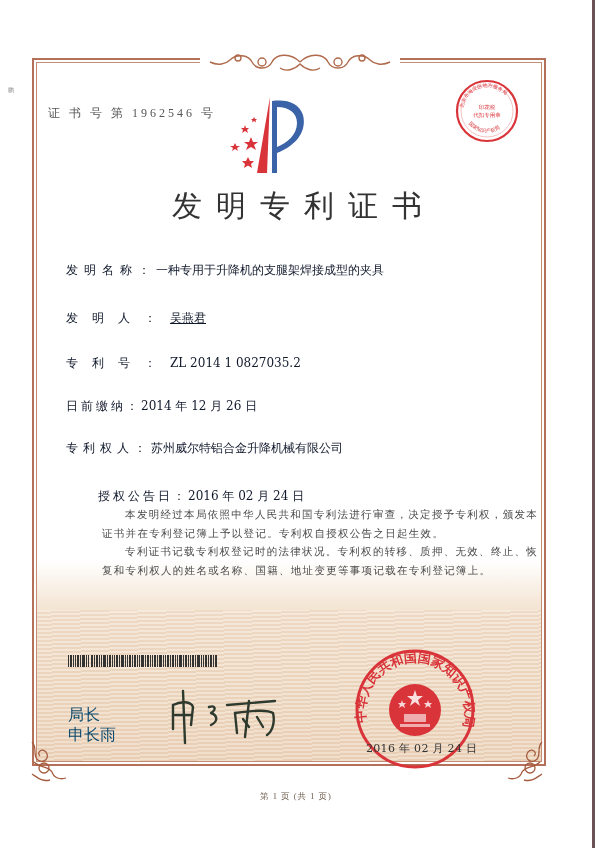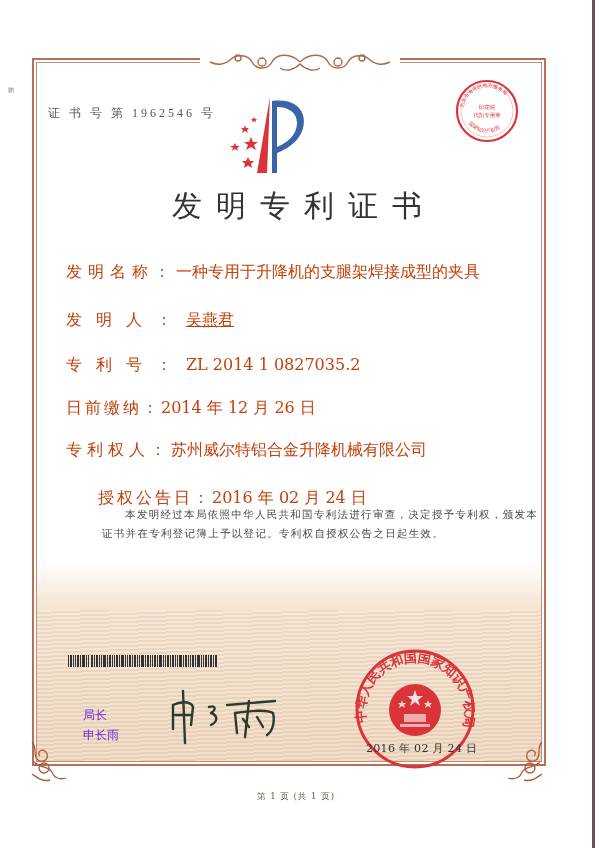--- a/index.html
+++ b/index.html
@@ -40,46 +40,46 @@
   .agent-seal {
     position: absolute; left: 454px; top: 72px; width: 66px; height: 78px;
   }
 
   .title {
     position: absolute; left: 0; width: 600px; top: 186px; text-align: center;
     font-family: "DejaVu Sans", "Liberation Sans", sans-serif;
     font-size: 30px; letter-spacing: 14px; color: #333; padding-left: 8px;
   }
 
-  .field { position: absolute; left: 66px; font-size: 16px; color: #c2410c; white-space: nowrap; }
+  .field { position: absolute; left: 66px; font-size: 12px; color: #0f172a; white-space: nowrap; }
   .field .lbl { display: inline-block; }
   .f1 { top: 262px; } .f1 .lbl { letter-spacing: 6px; }
   .f2 { top: 310px; text-decoration: underline; } .f2 .lbl { letter-spacing: 14px; }
   .f3 { top: 355px; } .f3 .lbl { letter-spacing: 14px; }
   .f4 { top: 398px; } .f4 .lbl { letter-spacing: 3px; }
   .f5 { top: 440px; } .f5 .lbl { letter-spacing: 5px; text-align: right; }
   .f6 { top: 488px; margin-left: 32px; } .f6 .lbl { letter-spacing: 3px; }
   .field .val { font-family: "DejaVu Serif", serif; }
 
   .body-text {
     position: absolute; left: 66px; width: 444px; font-size: 10.5px; line-height: 18.5px;
     color: #4a4a4a; letter-spacing: 1.3px;
   }
   .body-text p { text-indent: 2.2em; }
   .para1 { top: 505px; margin-left: 36px; }
 
   .barcode { position: absolute; left: 68px; top: 655px; width: 150px; height: 12px; }
 
-  .sig-title { position: absolute; left: 68px; top: 705px; font-family: "DejaVu Sans", sans-serif; font-size: 12px; color: #6d28d9; line-height: 20px; margin-left: 15px; }
+  .sig-title { position: absolute; left: 68px; top: 705px; font-family: "DejaVu Sans", sans-serif; font-size: 16px; color: #0c4a6e; line-height: 20px; }
   .signature { position: absolute; left: 165px; top: 685px; width: 120px; height: 60px; }
 
   .state-seal { position: absolute; left: 340px; top: 646px; width: 150px; height: 126px; }
   .seal-date { position: absolute; left: 366px; top: 741px; font-size: 11px; color: #333; font-family: "DejaVu Serif", serif; letter-spacing: 0.3px; }
 
-  .page-footer { position: absolute; left: 0; width: 592px; top: 791px; text-align: center; font-size: 8.5px; color: #6b5a4a; letter-spacing: 1px; }
+  .page-footer { position: absolute; left: 0; width: 592px; top: 791px; text-align: center; font-size: 8.5px; color: #6b5a4a; letter-spacing: 1px; font-family: Liberation Serif, serif; }
   .stray-mark { position: absolute; left: 8px; top: 86px; font-size: 6px; color: #888; }
 </style>
 </head>
 <body>
 
 <div class="right-edge"></div>
 <div class="stray-mark">鹏</div>
 
 <div class="paper-tint"></div>
 <div class="paper-waves"></div>
@@ -157,20 +157,21 @@
 </div>
 <div class="field f5">
   <span class="lbl">专利权人：</span><span class="val">苏州威尔特铝合金升降机械有限公司</span>
 </div>
 <div class="field f6">
   <span class="lbl">授权公告日：</span><span class="val">2016 年 02 月 24 日</span>
 </div>
 
 <div class="body-text para1">
   <p>本发明经过本局依照中华人民共和国专利法进行审查，决定授予专利权，颁发本证书并在专利登记簿上予以登记。专利权自授权公告之日起生效。</p>
+  <p>专利证书记载专利权登记时的法律状况。专利权的转移、质押、无效、终止、恢复和专利权人的姓名或名称、国籍、地址变更等事项记载在专利登记簿上。</p>
 </div>
 
 <svg class="barcode" viewBox="0 0 150 12" preserveAspectRatio="none">
   <g fill="#333">
     <rect x="0" y="0" width="1" height="12"></rect>
       <rect x="2" y="0" width="2" height="12"></rect>
       <rect x="5" y="0" width="1" height="12"></rect>
     <rect x="7" y="0" width="1" height="12"></rect>
       <rect x="9" y="0" width="2" height="12"></rect>
       <rect x="12" y="0" width="1" height="12"></rect>

